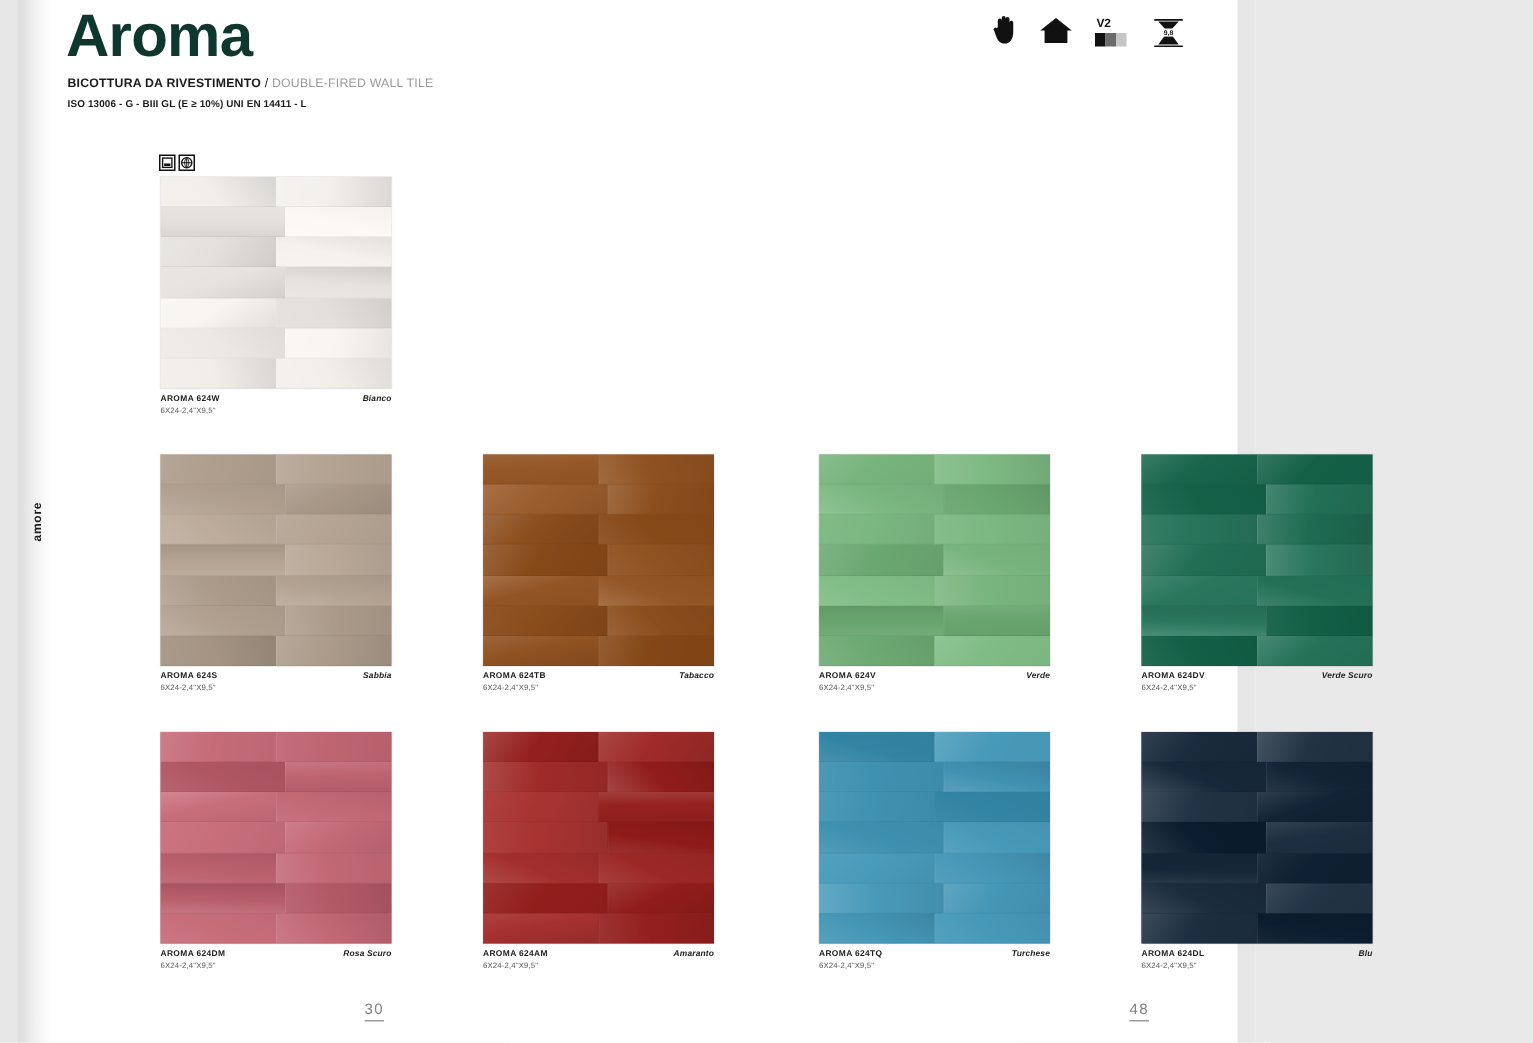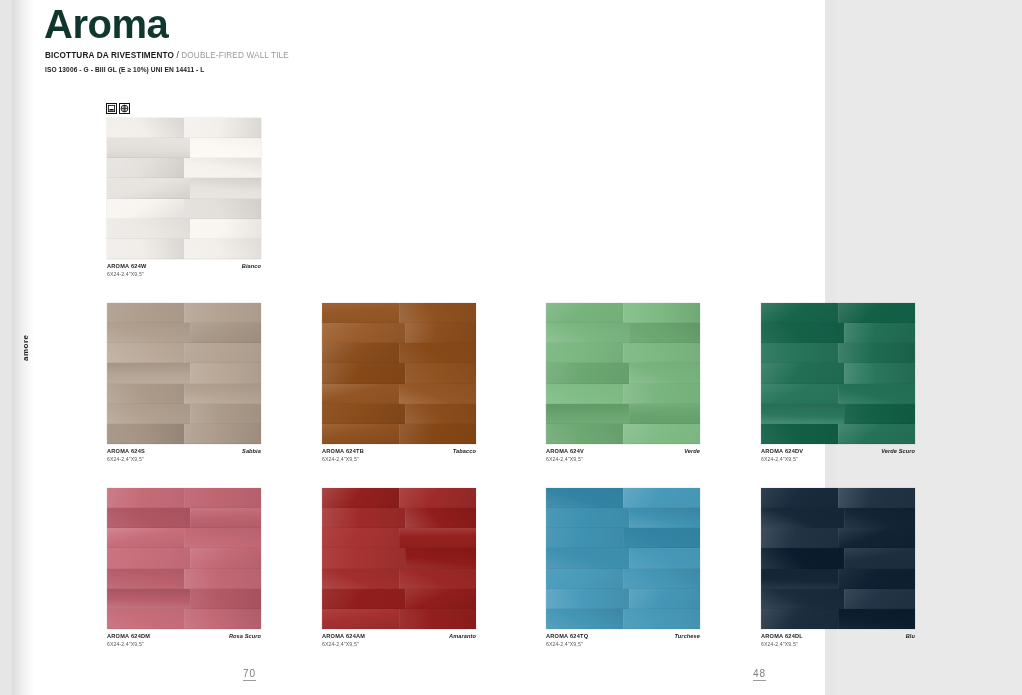--- a/index.html
+++ b/index.html
@@ -217,20 +217,51 @@
   <div class="right-gutter"></div>
 
   <div class="brand-title">Aroma</div>
 
   <div class="subtitle">
     <span class="it">BICOTTURA DA RIVESTIMENTO</span><span class="sep"> / </span><span class="en">DOUBLE-FIRED WALL TILE</span>
   </div>
 
   <div class="norm">ISO 13006 - G - BIII GL (E ≥ 10%) UNI EN 14411 - L</div>
 
+  <div class="hdr-icons">
+    <span class="hdr-icon">
+      <svg width="16" height="20" viewBox="0 0 16 20">
+        <path fill="#111" d="M3.2 8.0 V3.6 a1.3 1.3 0 0 1 2.6 0 V7.6 V2.0 a1.3 1.3 0 0 1 2.6 0 V7.6 V2.6 a1.3 1.3 0 0 1 2.6 0 V8.4 V5.0 a1.25 1.25 0 0 1 2.5 0 V11.6 c0 4.2-2.3 7.4-5.6 7.4 -3.0 0-4.6-1.7-5.6-4.4 L0.7 10.4 a1.25 1.25 0 0 1 2.0-1.5 z"></path>
+      </svg>
+    </span>
+
+    <span class="hdr-icon">
+      <svg width="22" height="20" viewBox="0 0 22 20">
+        <path fill="#111" d="M11 2 L21.5 10.4 H18.6 V18.6 H3.4 V10.4 H0.5 Z"></path>
+      </svg>
+    </span>
+
+    <span class="v2-icon">
+      <span class="v2-lbl">V2</span>
+      <span class="bars">
+          <i></i>
+          <i></i>
+          <i></i>
+        </span>
+    </span>
+
+    <span class="abr-icon">
+      <svg width="26" height="22" viewBox="0 0 26 22">
+        <path fill="none" stroke="#111" stroke-width="1.1" d="M3.5 2.2 H22.5 M3.5 19.8 H22.5"></path>
+        <path fill="#111" d="M6.2 3.4 H19.8 L13.6 10.1 L19.8 18.6 H6.2 L12.4 10.1 Z"></path>
+        <rect x="9.0" y="8.0" width="8" height="5.4" fill="#fff"></rect>
+        <text x="13.0" y="12.3" font-family="Liberation Sans, sans-serif" font-size="4.6" font-weight="700" fill="#111" text-anchor="middle">9,8</text>
+      </svg>
+    </span>
+  </div>
 
   <div class="mini-icons">
     <span class="mi">
       <svg width="9" height="9" viewBox="0 0 9 9" style="position:absolute;left:0;top:0;">
         <rect x="1.4" y="1.4" width="6.2" height="6.2" fill="none" stroke="#111" stroke-width="0.9"></rect>
         <path fill="#111" d="M2.4 5.0 L6.6 5.0 L6.6 6.6 L2.4 6.6 Z"></path>
       </svg>
     </span>
     <span class="mi">
       <svg width="9" height="9" viewBox="0 0 9 9" style="position:absolute;left:0;top:0;">
@@ -482,16 +513,16 @@
             <div class="cap-code">AROMA 624DL</div>
             <div class="cap-size">6X24-2,4"X9,5"</div>
           </div>
           <div class="cap-name">Blu</div>
         </div>
       </div>
     </div>
 
   <div class="side-vert">amore</div>
 
-  <div class="pagenum" style="left:243px; top:668px;">70</div>
+  <div class="pagenum" style="left:243px; top:668px;">30</div>
   <div class="pagenum" style="left:753px; top:668px;">48</div>
 
 </div>
 
 </body></html>

